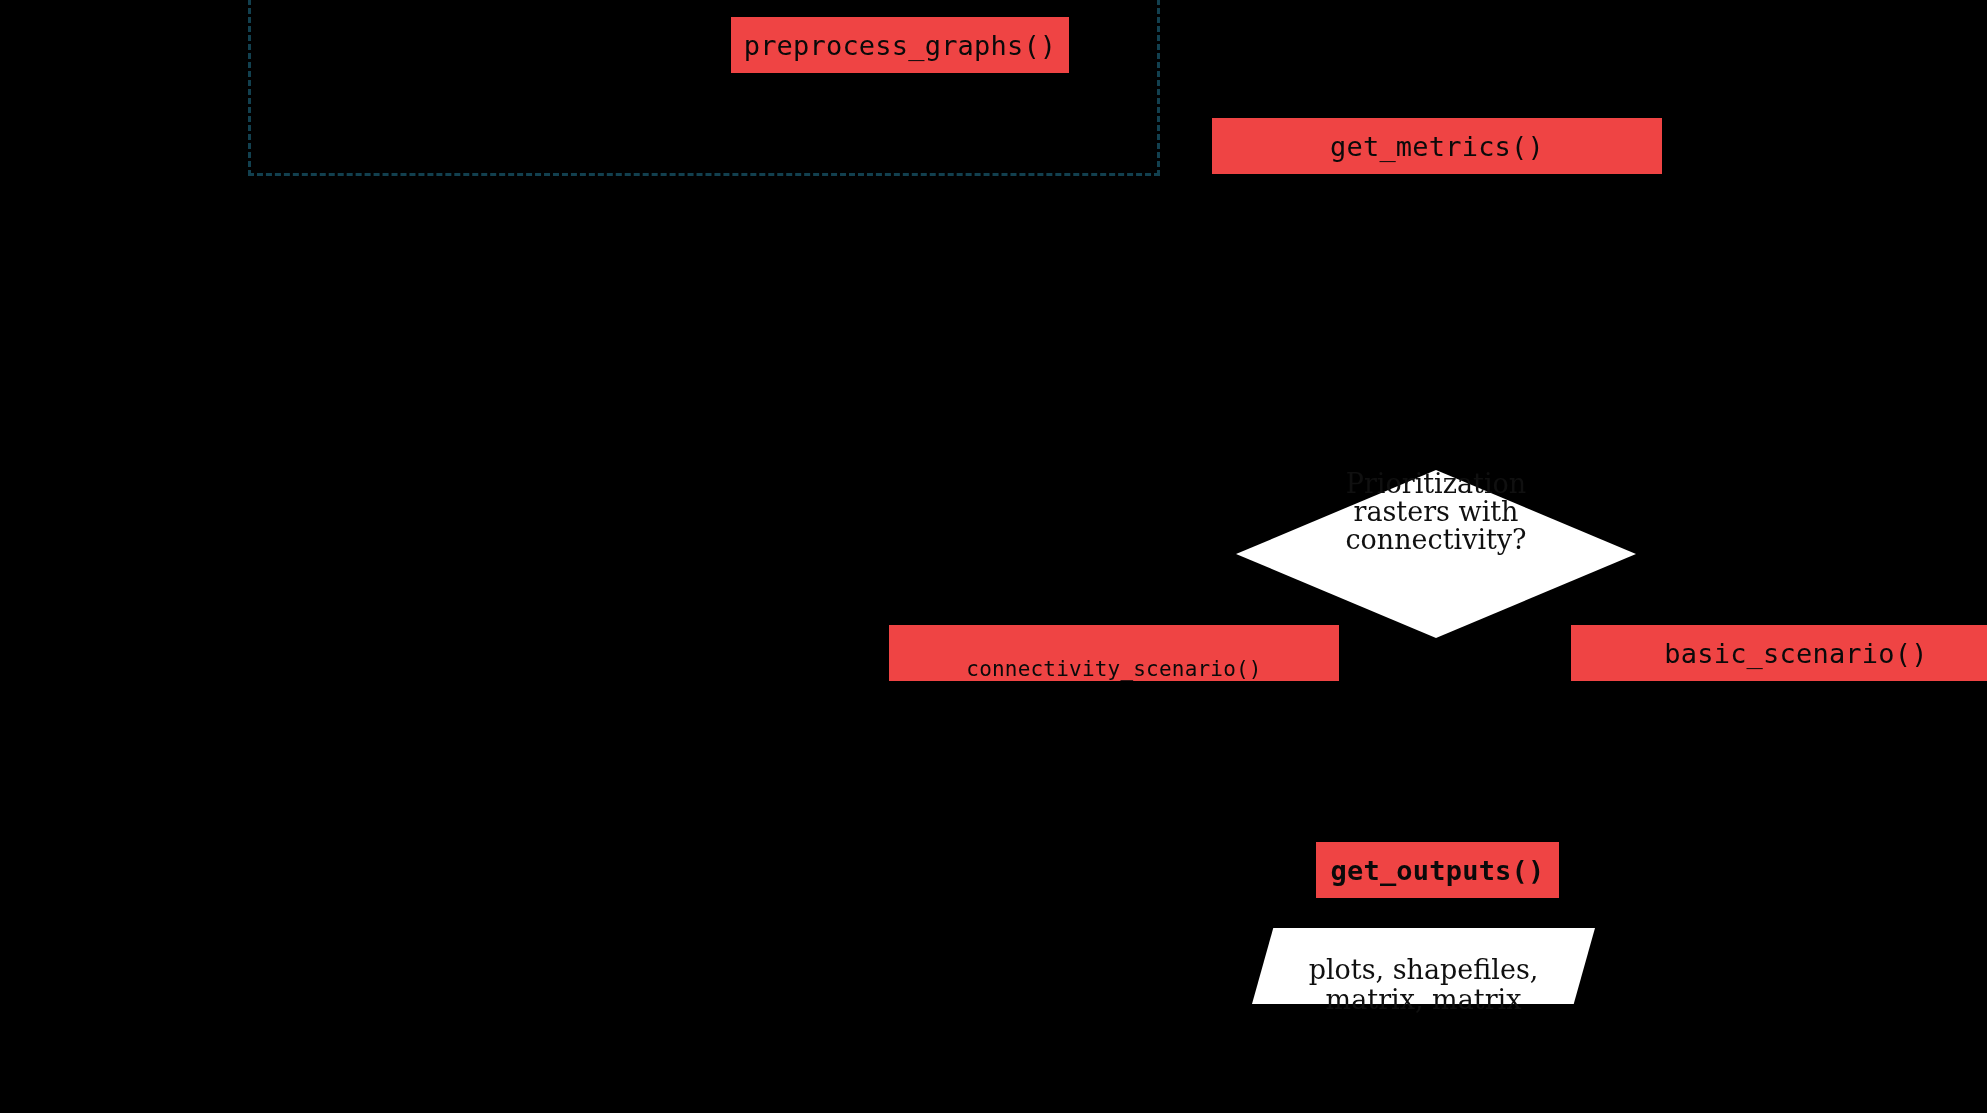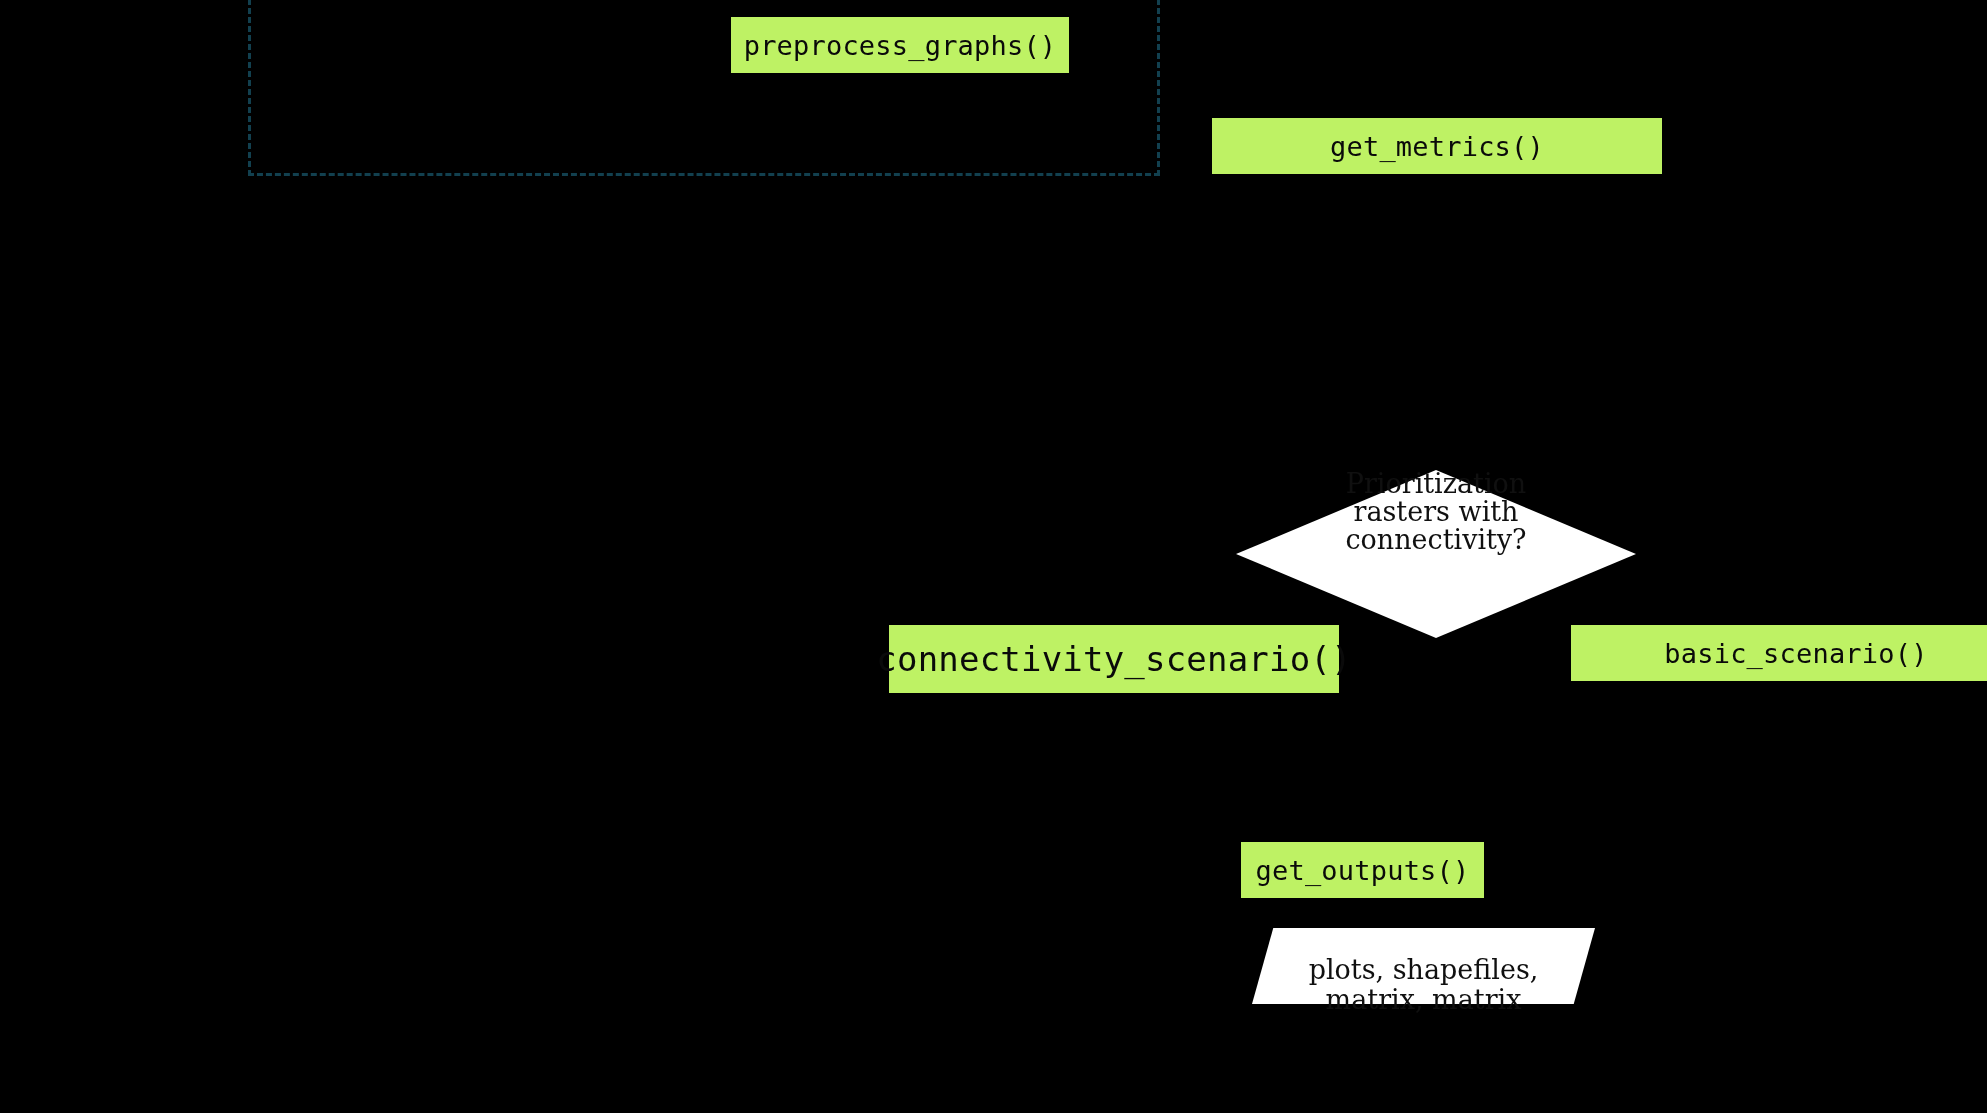--- a/index.html
+++ b/index.html
@@ -22,21 +22,21 @@
     position: absolute;
     box-sizing: border-box;
     border: 3px dashed #12404f;
     background: transparent;
   }
 
   
   .proc-box {
     position: absolute;
     box-sizing: border-box;
-    background: #bef264;
+    background: #ef4444;
     color: #0a0a0a;
     font-family: "DejaVu Sans Mono", "Liberation Mono", monospace;
     display: flex;
     align-items: center;
     justify-content: center;
     white-space: nowrap;
     letter-spacing: 0.2px;
   }
 
   
@@ -109,29 +109,29 @@
 
   <div class="decision" style="left:1236px; top:470px; width:400px; height:168px;">
     <div class="shape"></div>
     <div class="txt">
       <span>Prioritization</span>
       <span>rasters with</span>
       <span>connectivity?</span>
     </div>
   </div>
 
-  <div class="proc-box" style="left:889px; top:625px; width:450px; height:68px; font-size:34px;">
+  <div class="proc-box" style="left:889px; top:625px; width:450px; height:56px; font-size:21px;align-items:flex-end;">
     <span>connectivity_scenario()</span>
   </div>
 
   <div class="proc-box" style="left:1535px; top:625px; width:450px; height:56px; font-size:27px;margin-left:36px;">
     <span>basic_scenario()</span>
   </div>
 
-  <div class="proc-box" style="left:1241px; top:842px; width:243px; height:56px; font-size:27px;">
+  <div class="proc-box" style="left:1316px; top:842px; width:243px; height:56px; font-size:27px;font-weight:bold;">
     <span>get_outputs()</span>
   </div>
 
   <div class="io-node" style="left:1252px; top:928px; width:343px; height:76px;">
     <div class="shape"></div>
     <div class="txt">
       <span>plots, shapefiles,</span>
       <span>matrix, matrix</span>
     </div>
   </div>

